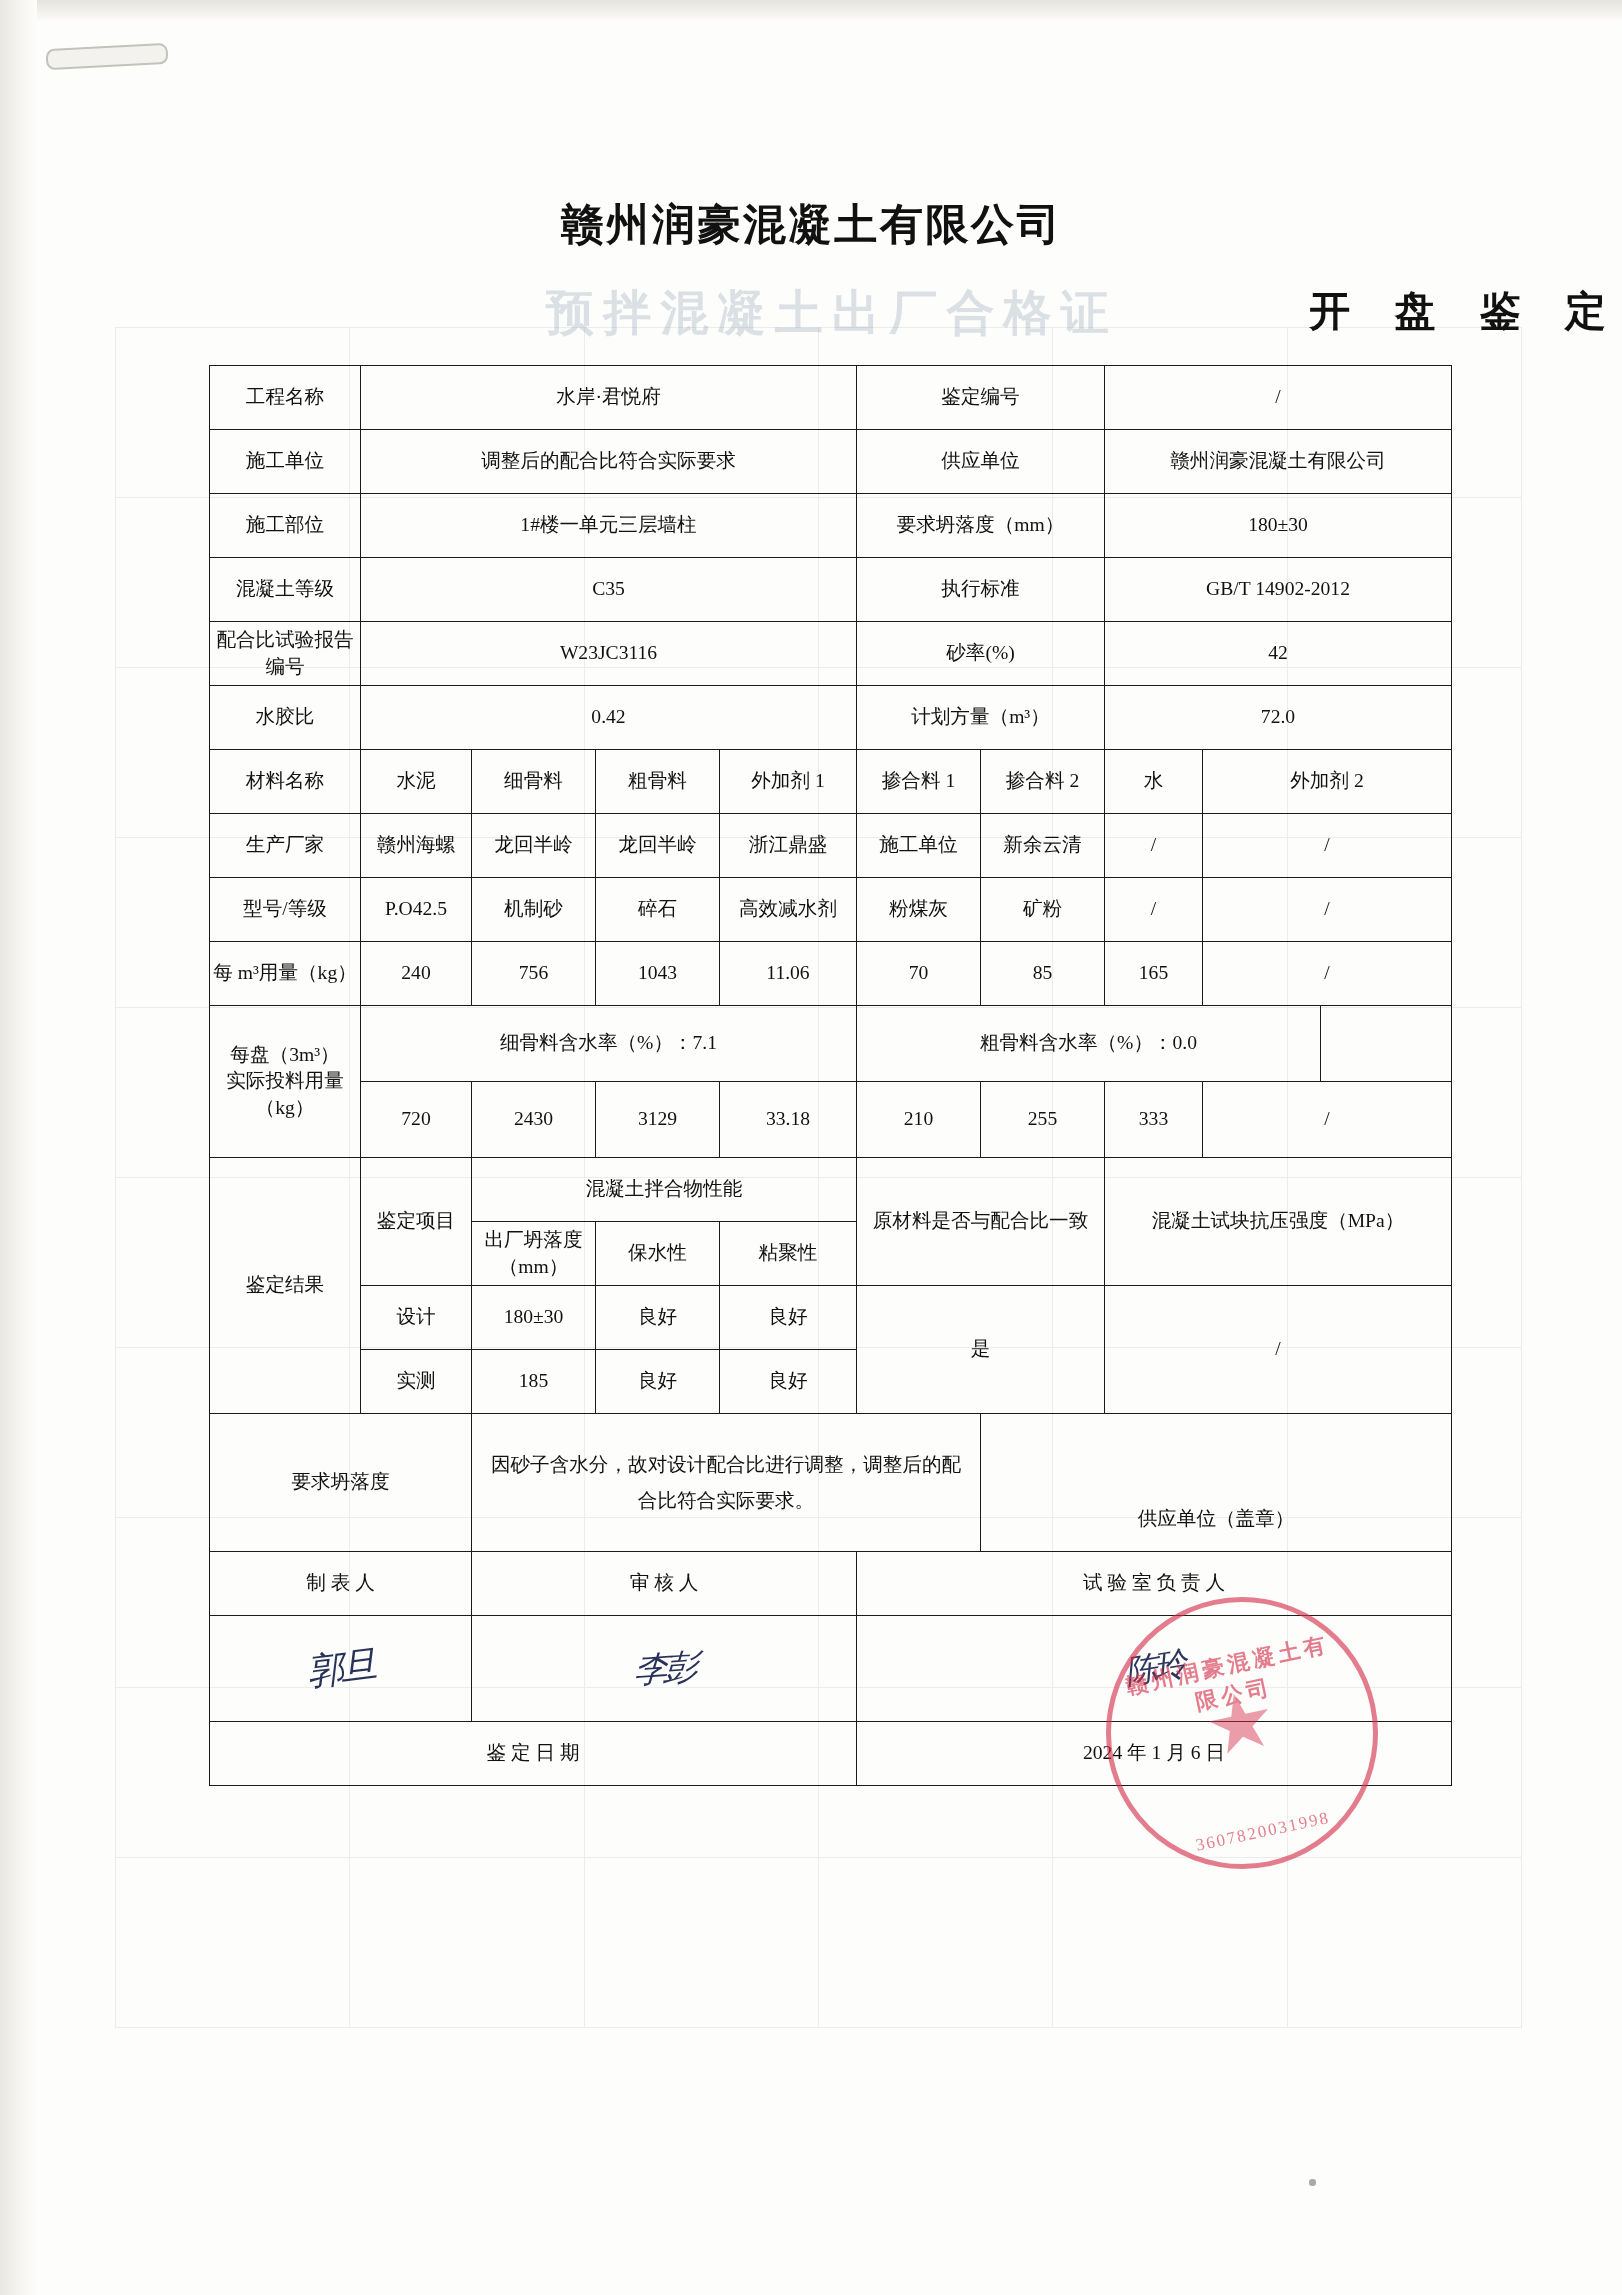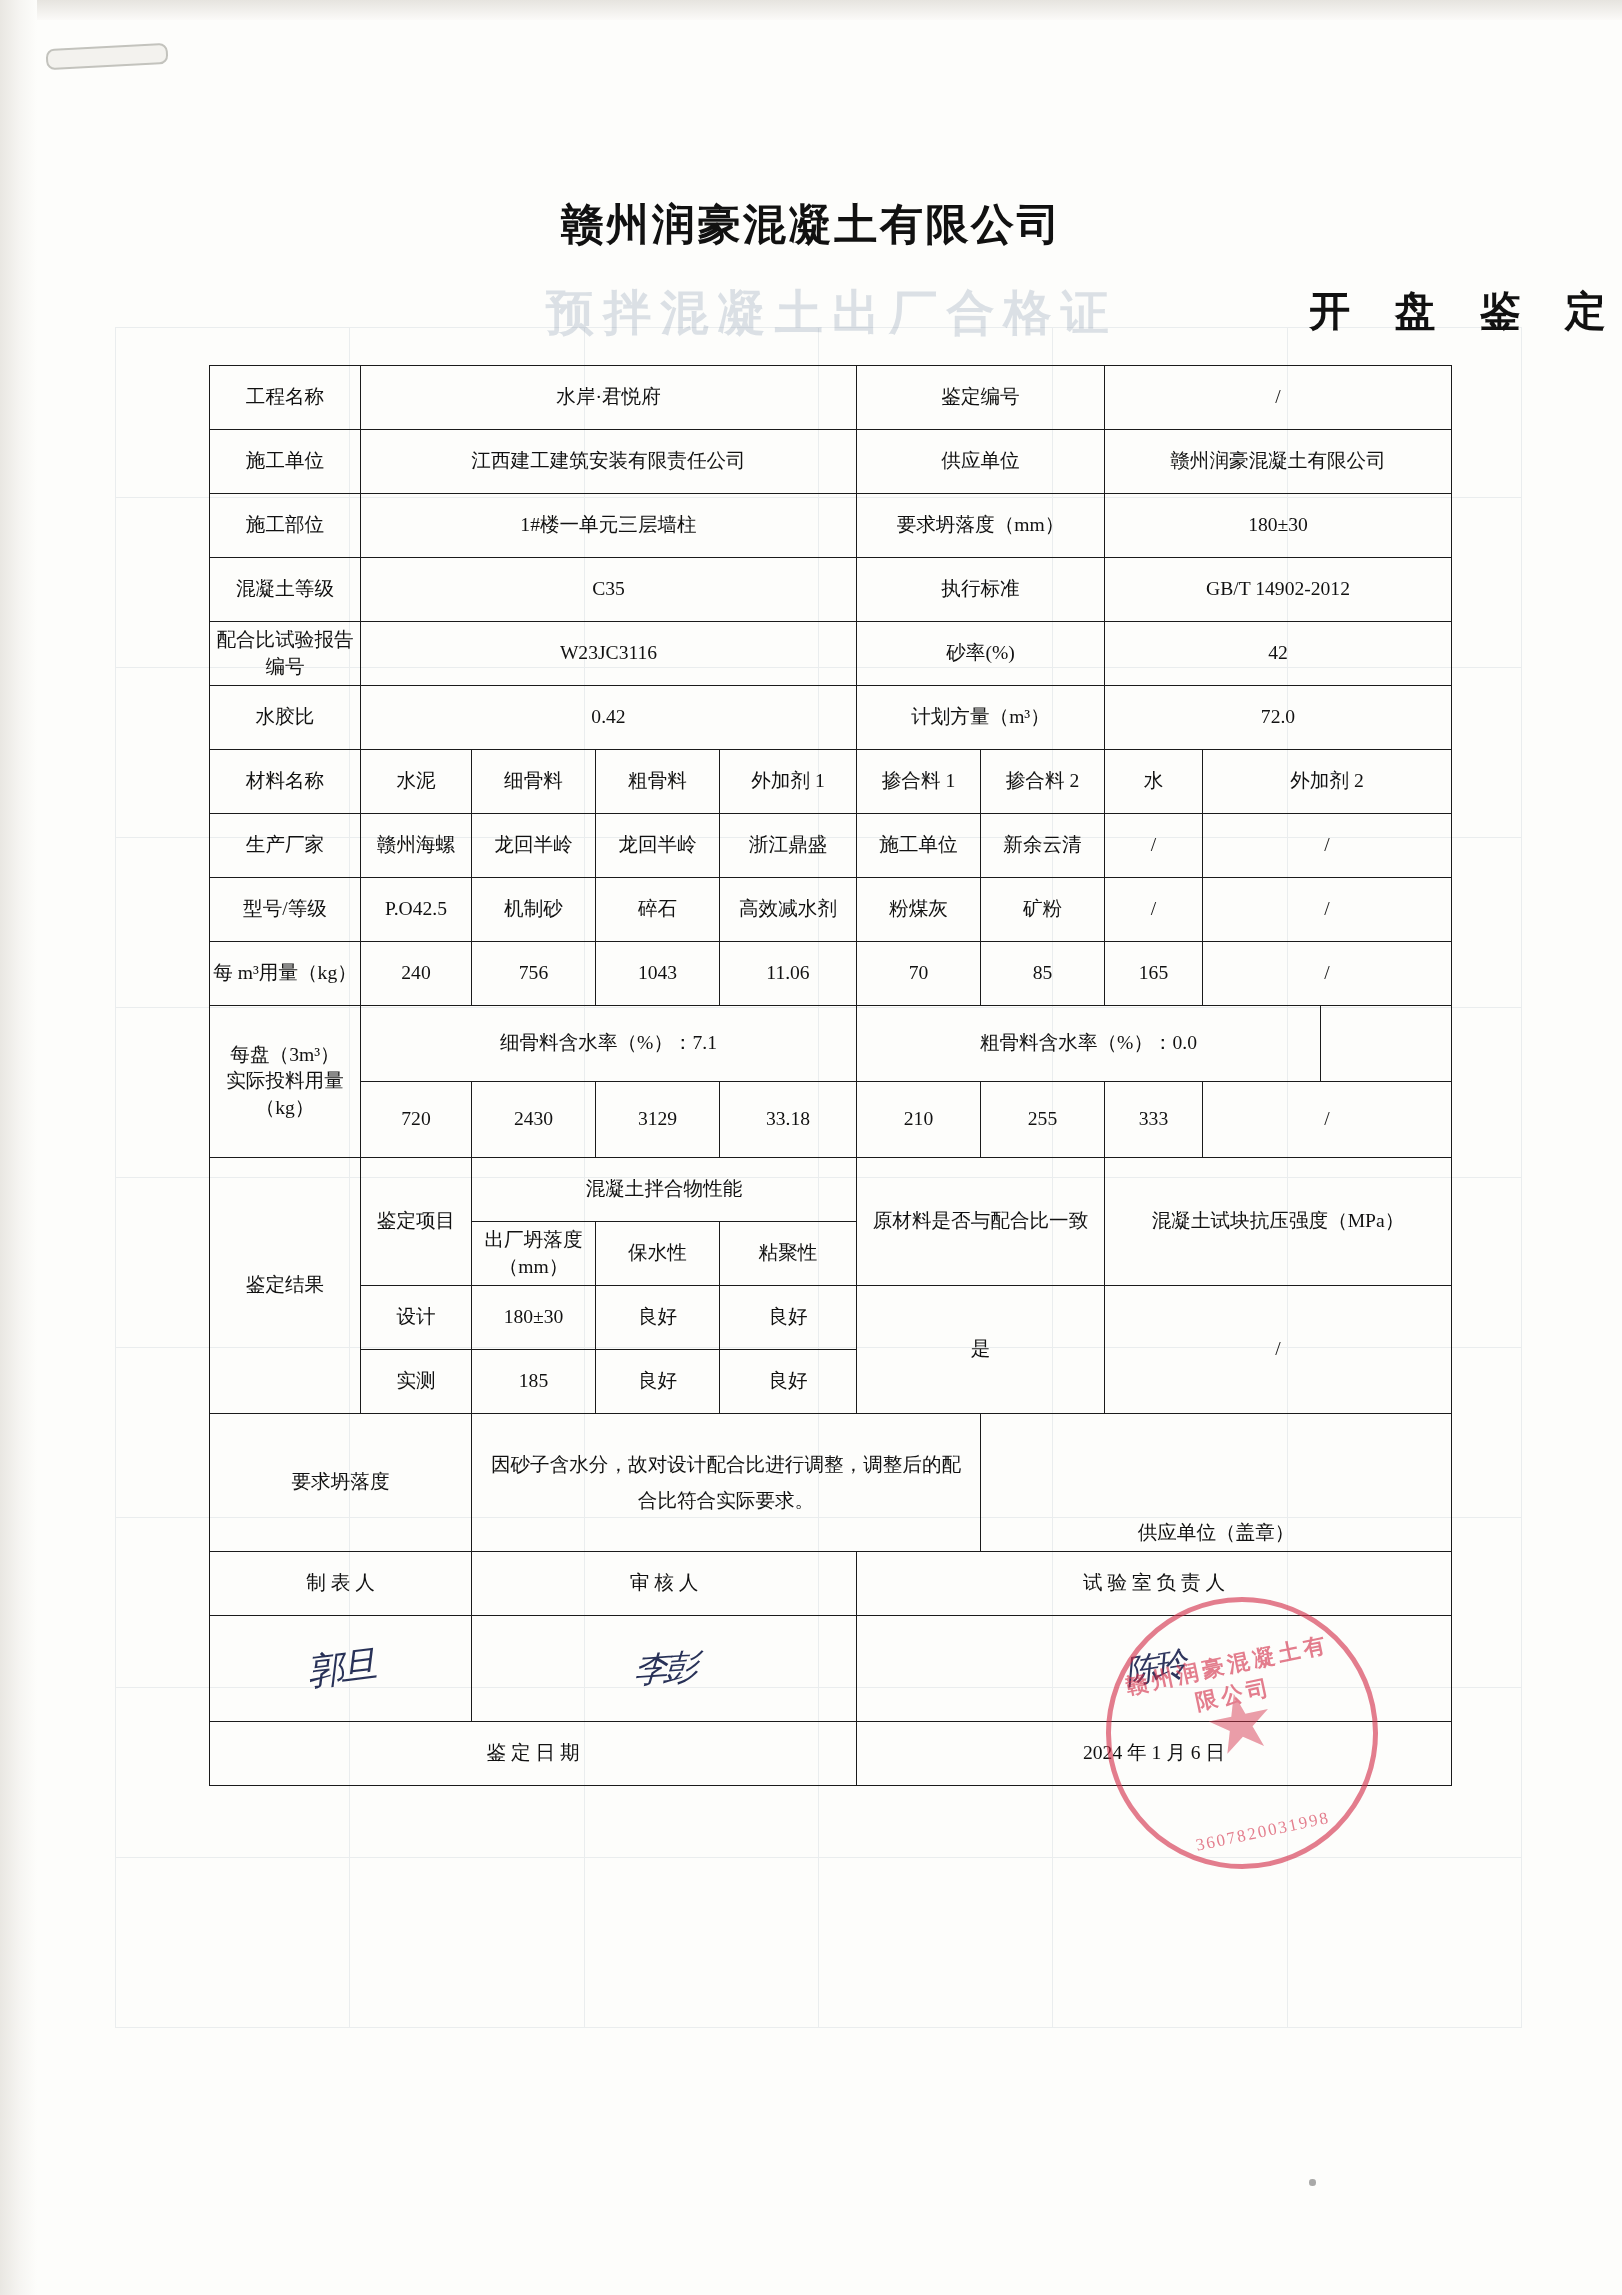--- a/index.html
+++ b/index.html
@@ -321,21 +321,21 @@
     <tbody>
         <tr>
       <td class="lbl">工程名称</td>
       <td class="val" colspan="4">水岸·君悦府</td>
       <td class="lbl" colspan="2">鉴定编号</td>
       <td class="val" colspan="3">/</td>
     </tr>
 
     <tr>
       <td class="lbl">施工单位</td>
-      <td class="val" colspan="4">江西建工建筑安装有限责任公司</td>
+      <td class="val" colspan="4">调整后的配合比符合实际要求</td>
       <td class="lbl" colspan="2">供应单位</td>
       <td class="val" colspan="3">赣州润豪混凝土有限公司</td>
     </tr>
 
     <tr>
       <td class="lbl">施工部位</td>
       <td class="val" colspan="4">1#楼一单元三层墙柱</td>
       <td class="lbl" colspan="2">要求坍落度（mm）</td>
       <td class="val" colspan="3">180±30</td>
     </tr>
@@ -453,21 +453,21 @@
     <tr>
       <td class="lbl">实测</td>
       <td class="val">185</td>
       <td class="val">良好</td>
       <td class="val">良好</td>
     </tr>
 
     <tr>
       <td class="lbl" colspan="2" style="height:137px">要求坍落度</td>
       <td class="val" colspan="4" style="text-align:center; padding: 0 14.4px; line-height:1.8;">因砂子含水分，故对设计配合比进行调整，调整后的配合比符合实际要求。</td>
-      <td class="val" colspan="4" style="vertical-align:bottom; padding-bottom:5px;">供应单位（盖章）</td>
+      <td class="val" colspan="4" style="vertical-align:bottom; padding-bottom:19px;">供应单位（盖章）</td>
     </tr>
 
     <tr>
       <td class="lbl" colspan="2">制 表 人</td>
       <td class="lbl" colspan="3">审 核 人</td>
       <td class="lbl" colspan="5">试 验 室 负 责 人</td>
     </tr>
 
     <tr>
       <td colspan="2" style="height:105px">

